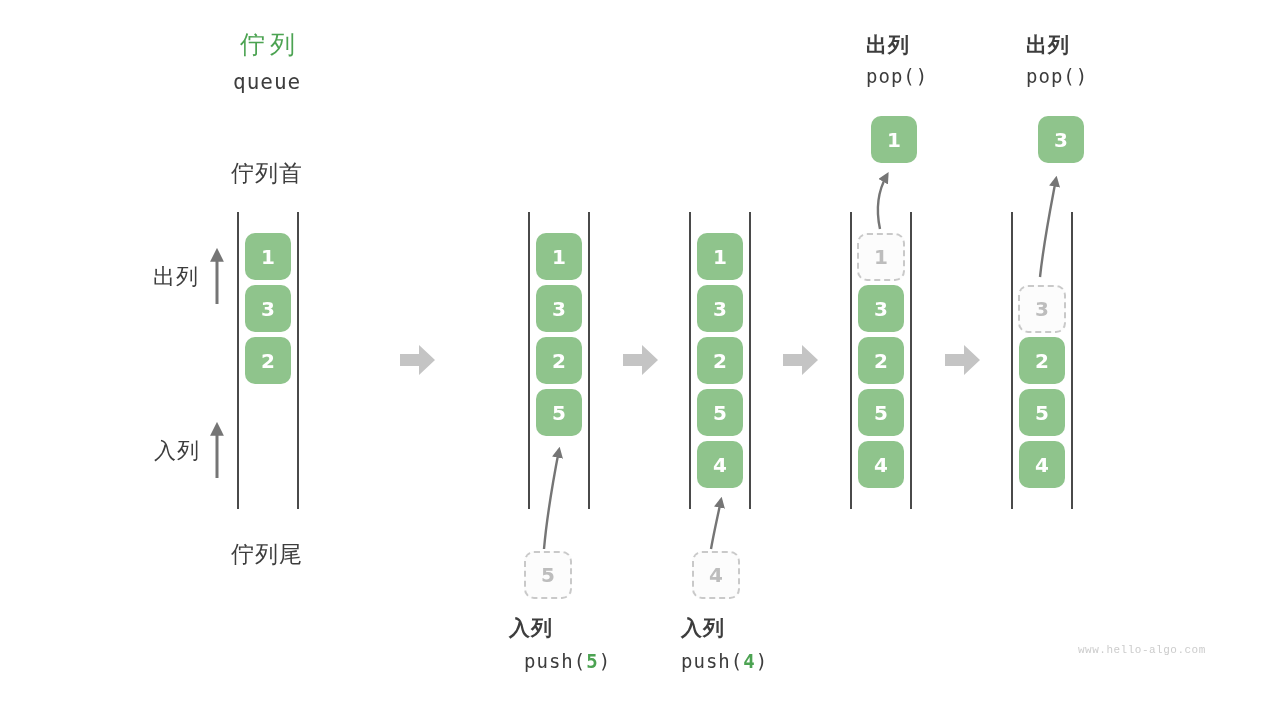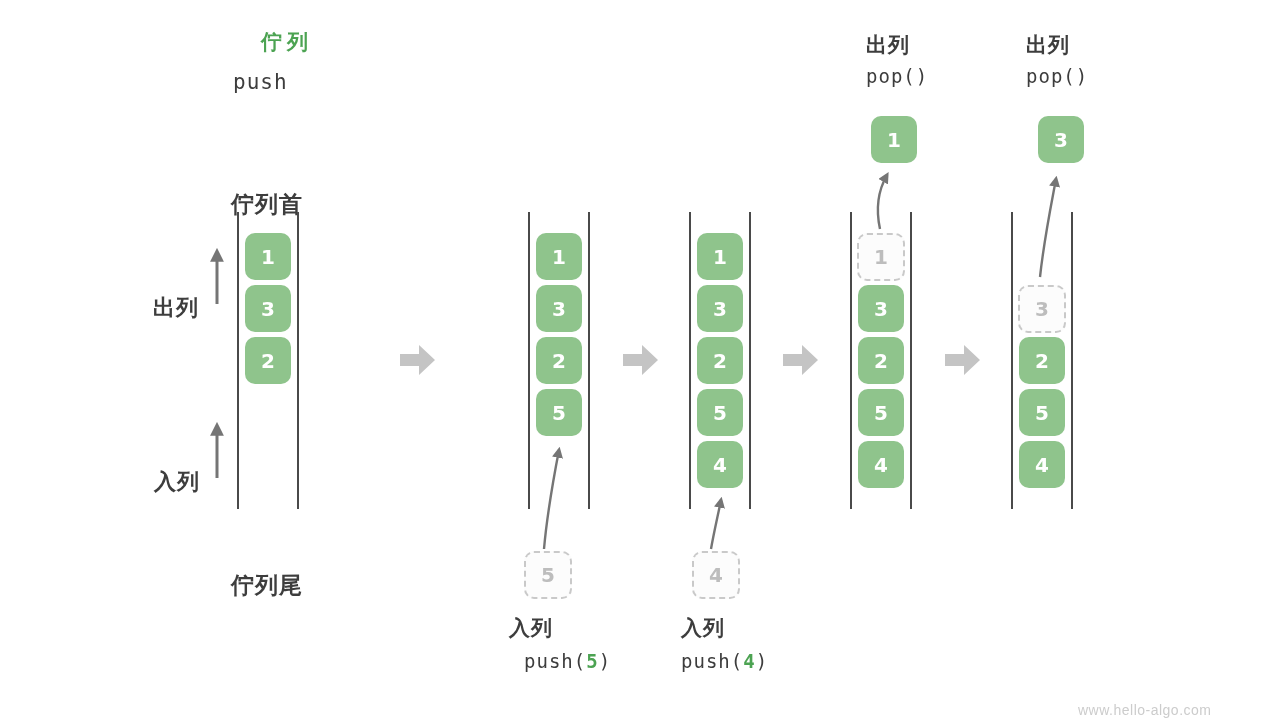--- a/index.html
+++ b/index.html
@@ -1,46 +1,46 @@
 <!DOCTYPE html>
 <html style="--box-green: #8FC48C; --accent-green: #4CA352; --text-dark: #3D3D3D; --wall-gray: #4A4A4A; --arrow-gray: #757575; --block-arrow-gray: #C4C4C4; --dashed-border: #C9C9C9; --ghost-text: #BDBDBD; --ghost-bg: #FCFCFC; --watermark-gray: #CCCCCC;"><head>
 <meta charset="utf-8">
 <style>
   html, body { margin:0; padding:0; width:1280px; height:720px; overflow:hidden; background:#ffffff; }
   body { font-family:"Liberation Sans", sans-serif; }
   #canvas { position:relative; width:1280px; height:720px; background:#ffffff; }
   .abs { position:absolute; }
-  .zh { color:var(--text-dark); font-weight:bold; letter-spacing:1px;margin-top:31px; }
+  .zh { color:var(--text-dark); font-weight:normal; letter-spacing:1px; }
   .mono { font-family:"DejaVu Sans Mono", monospace; color:var(--text-dark); letter-spacing:1px; }
-  #title-zh { left:240px; top:28px; font-size:21px; font-weight:bold; color:var(--accent-green); letter-spacing:5px;margin-left:21px; }
+  #title-zh { left:240px; top:28px; font-size:25px; font-weight:normal; color:var(--accent-green); letter-spacing:5px; }
   #title-en { left:233px; top:70px; font-size:21px; }
   #front-label { left:231px; top:158px; font-size:23px; }
   #rear-label  { left:231px; top:539px; font-size:23px; }
   #dequeue-label { left:153px; top:262px; font-size:22px; }
   #enqueue-label { left:154px; top:436px; font-size:22px; }
   .wall { position:absolute; width:2px; top:212px; height:297px; background:var(--wall-gray); }
   .qbox { position:absolute; width:46px; height:47px; background:var(--box-green); border-radius:10px;
           color:#ffffff; font-weight:bold; font-size:20px; font-family:"DejaVu Sans", sans-serif;
           display:flex; align-items:center; justify-content:center; }
   .ghost { position:absolute; width:48px; height:48px; box-sizing:border-box; border:2px dashed var(--dashed-border);
            background:var(--ghost-bg); border-radius:10px; color:var(--ghost-text); font-weight:bold; font-size:20px;
            font-family:"DejaVu Sans", sans-serif; display:flex; align-items:center; justify-content:center; }
   .action-zh { position:absolute; font-size:21px; color:var(--text-dark); font-weight:bold; letter-spacing:1px; }
   .action-code { position:absolute; font-size:19px; font-family:"DejaVu Sans Mono", monospace; color:var(--text-dark); letter-spacing:1px; }
   .action-code .arg { color:var(--accent-green); font-weight:bold; }
-  #watermark { left:1078px; top:702px; font-size:14px; font-family:Liberation Sans, sans-serif;
+  #watermark { left:1078px; top:644px; font-size:11px; font-family:Liberation Mono, monospace;
                color:var(--watermark-gray); letter-spacing:0.5px; }
   #overlay { position:absolute; left:0; top:0; width:1280px; height:720px; pointer-events:none; }
 </style>
 </head>
 <body>
 
 <div id="canvas">
   <div id="title-zh" class="abs">佇列</div>
-  <div id="title-en" class="abs mono">push</div>
+  <div id="title-en" class="abs mono">queue</div>
   <div id="front-label" class="abs zh">佇列首</div>
   <div id="rear-label" class="abs zh">佇列尾</div>
   <div id="dequeue-label" class="abs zh">出列</div>
   <div id="enqueue-label" class="abs zh">入列</div>
   <div id="columns">
       <div class="wall" style="left: 237px; top: 212px;"></div>
       <div class="wall" style="left: 297px; top: 212px;"></div>
       <div class="qbox" style="left: 245px; top: 233px;">1</div>
       <div class="qbox" style="left: 245px; top: 285px;">3</div>
       <div class="qbox" style="left: 245px; top: 337px;">2</div>

